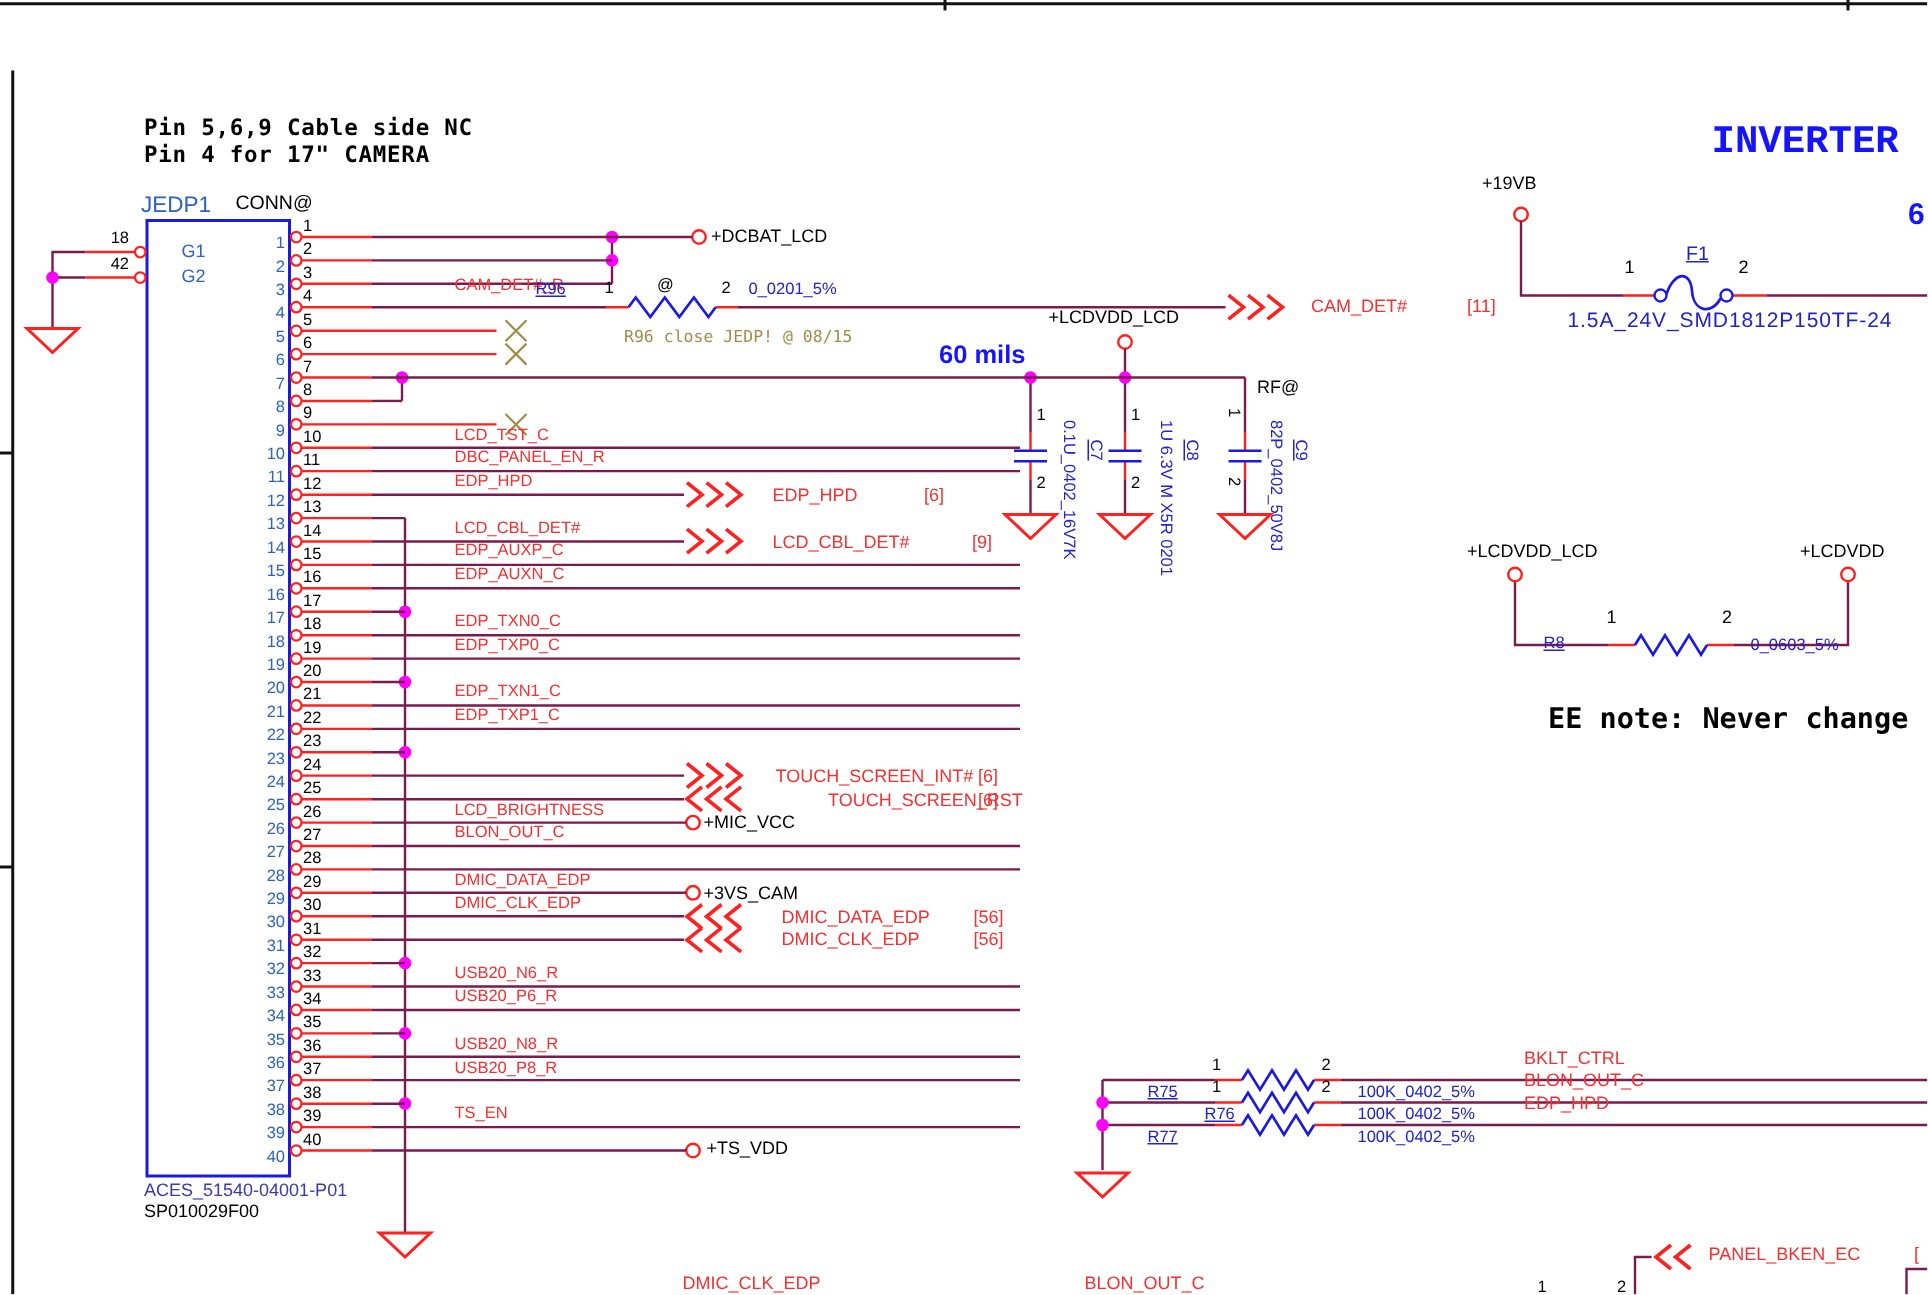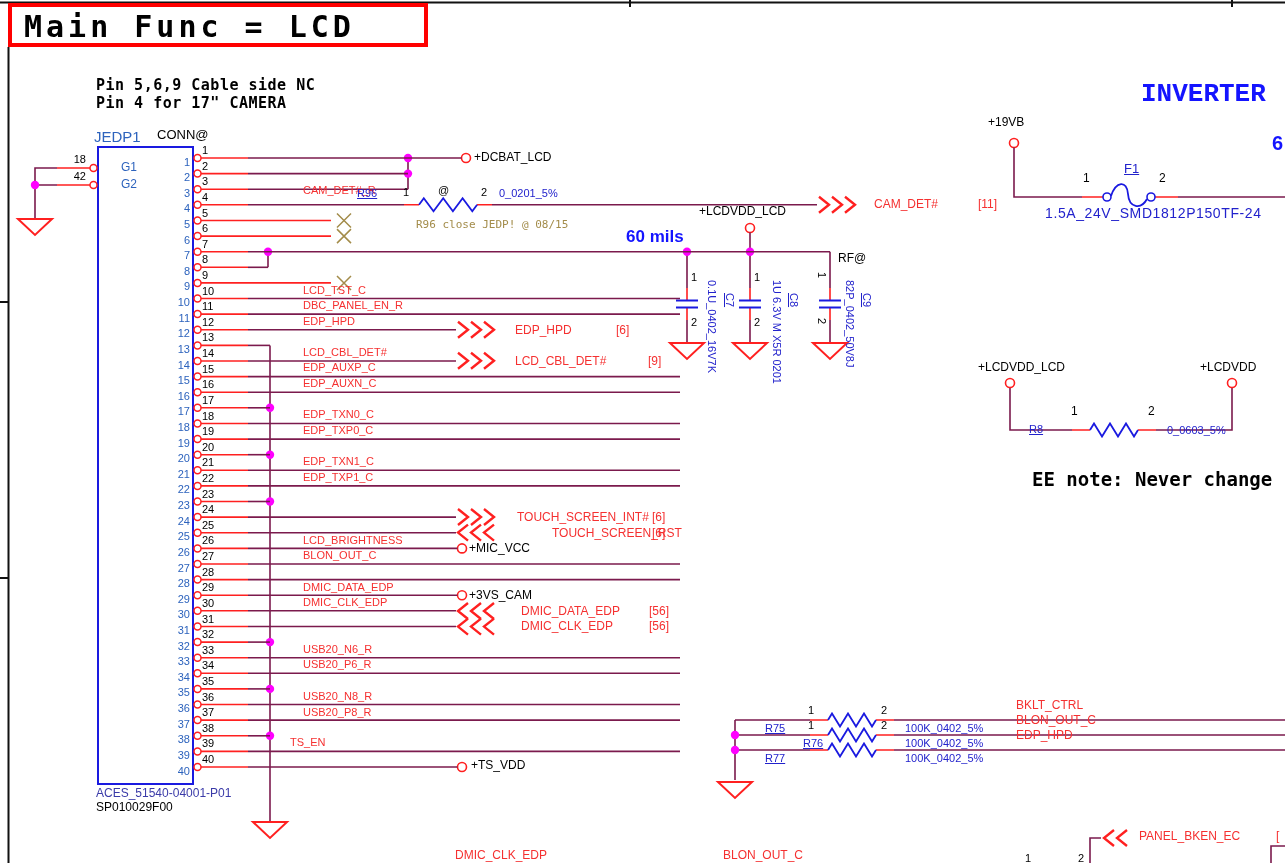--- a/index.html
+++ b/index.html
@@ -373,23 +373,20 @@
         <path class="ar" d="M458,321.8 L468,329.8 L458,337.8 M471,321.8 L481,329.8 L471,337.8 M484,321.8 L494,329.8 L484,337.8 "></path>
         <path class="ar" d="M458,352.8 L468,360.8 L458,368.8 M471,352.8 L481,360.8 L471,368.8 M484,352.8 L494,360.8 L484,368.8 "></path>
         <path class="ar" d="M458,509 L468,517 L458,525 M471,509 L481,517 L471,525 M484,509 L494,517 L484,525 "></path>
         <path class="ar" d="M468,524.6 L458,532.6 L468,540.6 M481,524.6 L471,532.6 L481,540.6 M494,524.6 L484,532.6 L494,540.6 "></path>
         <path class="ar" d="M468,603 L458,611 L468,619 M481,603 L471,611 L481,619 M494,603 L484,611 L494,619 "></path>
         <path class="ar" d="M468,618.6 L458,626.6 L468,634.6 M481,618.6 L471,626.6 L481,634.6 M494,618.6 L484,626.6 L494,634.6 "></path>
         <path class="ar" d="M1114,830 L1104,838 L1114,846 M1127,830 L1117,838 L1127,846 "></path>
       </g>
   </svg>
 
-  <div id="title-box">
-    <div id="title-text">Main Func = LCD</div>
-  </div>
 
   <div id="labels">
       <div class="lbl mono15" style="left: 96px; top: 76px;">Pin 5,6,9 Cable side NC</div>
       <div class="lbl mono15" style="left: 96px; top: 94px;">Pin 4 for 17" CAMERA</div>
       <div class="lbl stl13" style="left: 94px; top: 128px;">JEDP1</div>
       <div class="lbl blk13" style="left: 157px; top: 128px;">CONN@</div>
       <div class="lbl blk" style="left: 60px; top: 153px; width: 26px; text-align: right;">18</div>
       <div class="lbl blk" style="left: 60px; top: 170px; width: 26px; text-align: right;">42</div>
       <div class="lbl stl" style="left: 121px; top: 161px;">G1</div>
       <div class="lbl stl" style="left: 121px; top: 178px;">G2</div>
@@ -443,21 +440,21 @@
       <div class="lbl blk12" style="left: 469px; top: 589px;">+3VS_CAM</div>
       <div class="lbl red" style="left: 303px; top: 596px;">DMIC_CLK_EDP</div>
       <div class="lbl red12" style="left: 521px; top: 605px;">DMIC_DATA_EDP</div>
       <div class="lbl red12" style="left: 649px; top: 605px;">[56]</div>
       <div class="lbl red12" style="left: 521px; top: 620px;">DMIC_CLK_EDP</div>
       <div class="lbl red12" style="left: 649px; top: 620px;">[56]</div>
       <div class="lbl red" style="left: 303px; top: 643px;">USB20_N6_R</div>
       <div class="lbl red" style="left: 303px; top: 658px;">USB20_P6_R</div>
       <div class="lbl red" style="left: 303px; top: 690px;">USB20_N8_R</div>
       <div class="lbl red" style="left: 303px; top: 706px;">USB20_P8_R</div>
-      <div class="lbl red" style="left: 290px; top: 736px;">TS_EN</div>
+      <div class="lbl red" style="left: 303px; top: 736px;">TS_EN</div>
       <div class="lbl blk12" style="left: 471px; top: 759px;">+TS_VDD</div>
       <div class="lbl aces" style="left: 96px; top: 787px;">ACES_51540-04001-P01</div>
       <div class="lbl blk12" style="left: 96px; top: 801px; text-align: right;">SP010029F00</div>
       <div class="lbl inv" style="left: 1141px; top: 80px;">INVERTER</div>
       <div class="lbl big20" style="left: 1272px; top: 132px;">6</div>
       <div class="lbl blk12" style="left: 988px; top: 116px;">+19VB</div>
       <div class="lbl ref13" style="left: 1124px; top: 162px;">F1</div>
       <div class="lbl blk12" style="left: 1083px; top: 172px;">1</div>
       <div class="lbl blk12" style="left: 1159px; top: 172px;">2</div>
       <div class="lbl blu13" style="left: 1045px; top: 205px;">1.5A_24V_SMD1812P150TF-24</div>

